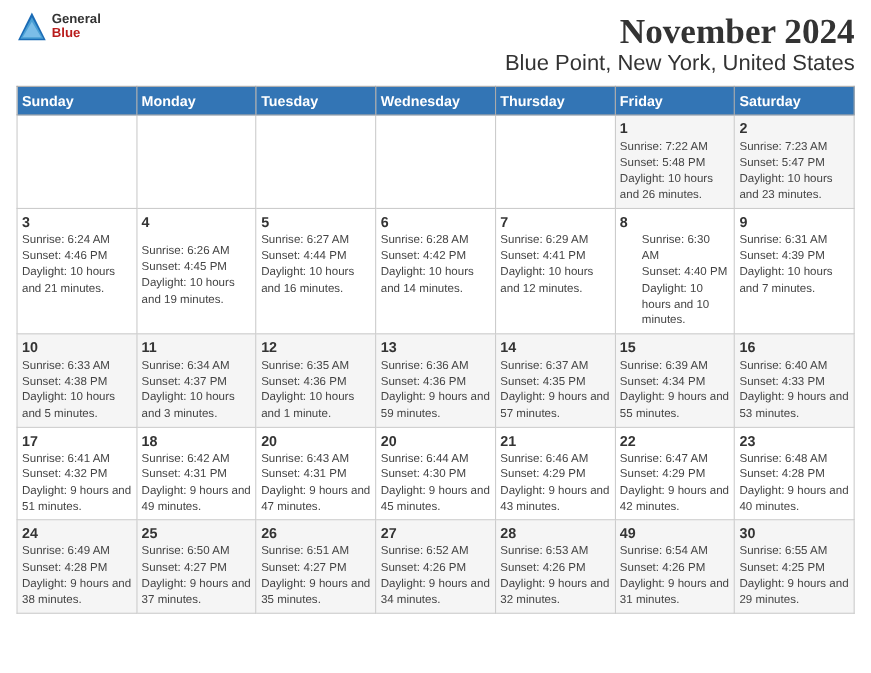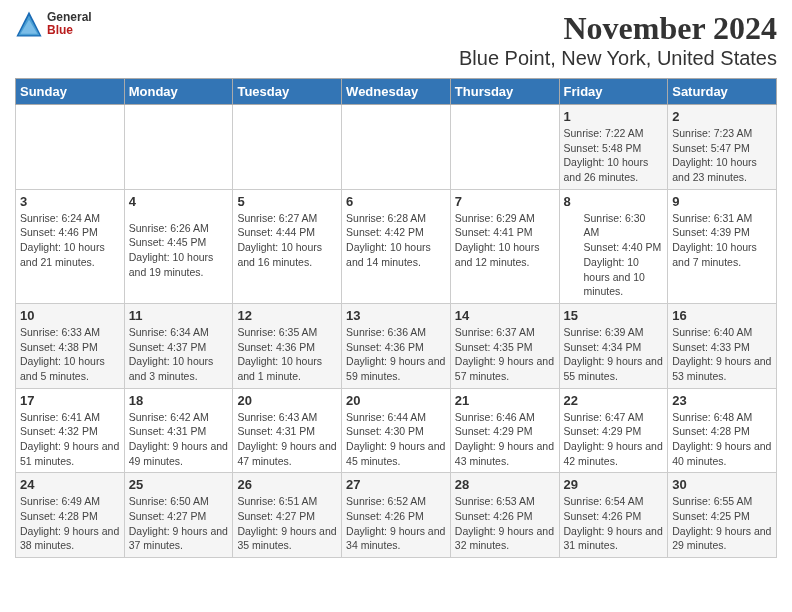--- a/index.html
+++ b/index.html
@@ -299,21 +299,21 @@
 Sunset: 4:26 PM
 Daylight: 9 hours and 34 minutes.</div>
         </td>
         <td>
           <span class="day-num">28</span>
           <div class="day-info" style="white-space: pre-line;">Sunrise: 6:53 AM
 Sunset: 4:26 PM
 Daylight: 9 hours and 32 minutes.</div>
         </td>
         <td>
-          <span class="day-num">29</span>
+          <span class="day-num">49</span>
           <div class="day-info" style="white-space: pre-line;">Sunrise: 6:54 AM
 Sunset: 4:26 PM
 Daylight: 9 hours and 31 minutes.</div>
         </td>
         <td>
           <span class="day-num">30</span>
           <div class="day-info" style="white-space: pre-line;">Sunrise: 6:55 AM
 Sunset: 4:25 PM
 Daylight: 9 hours and 29 minutes.</div>
         </td>

